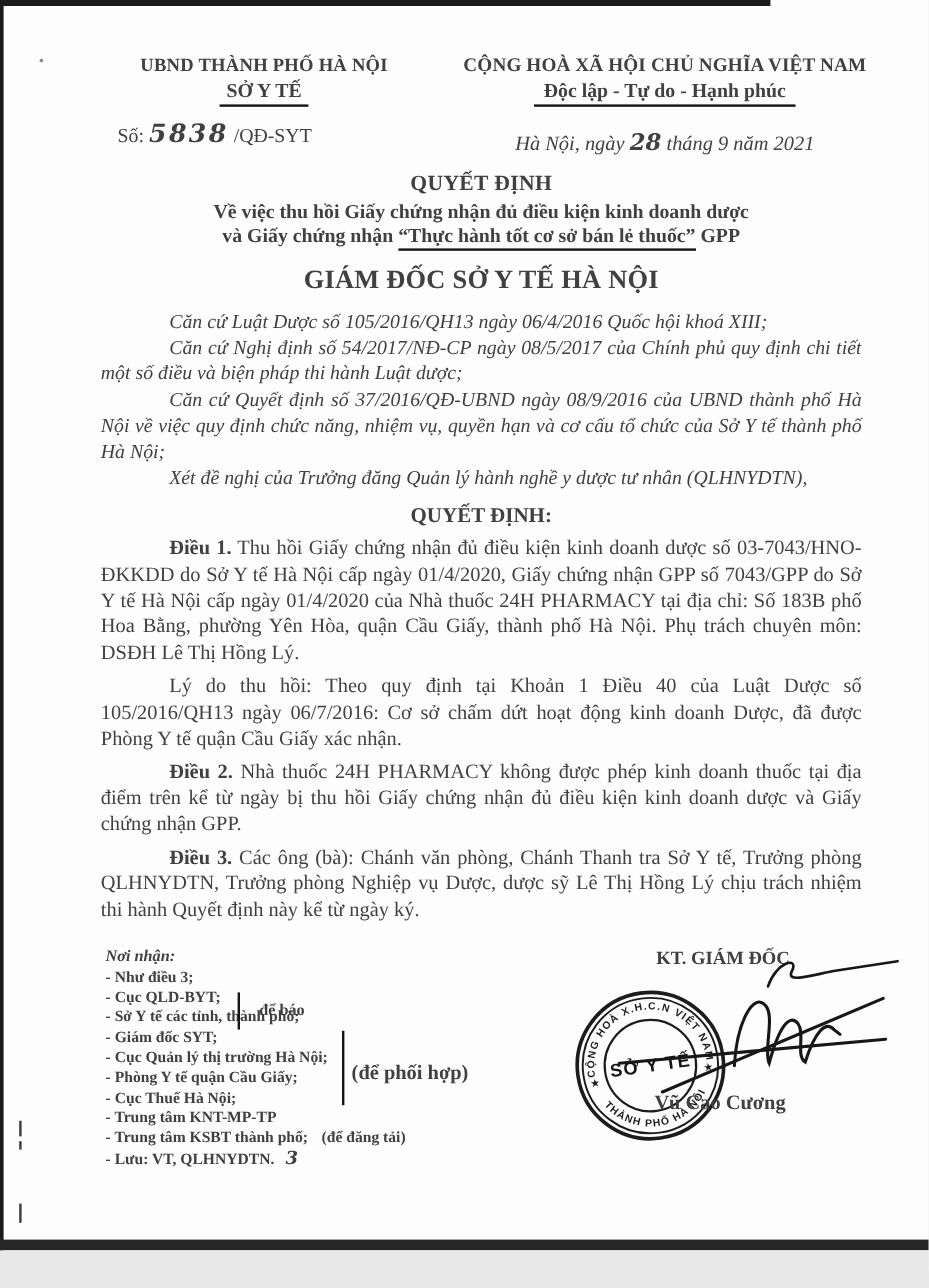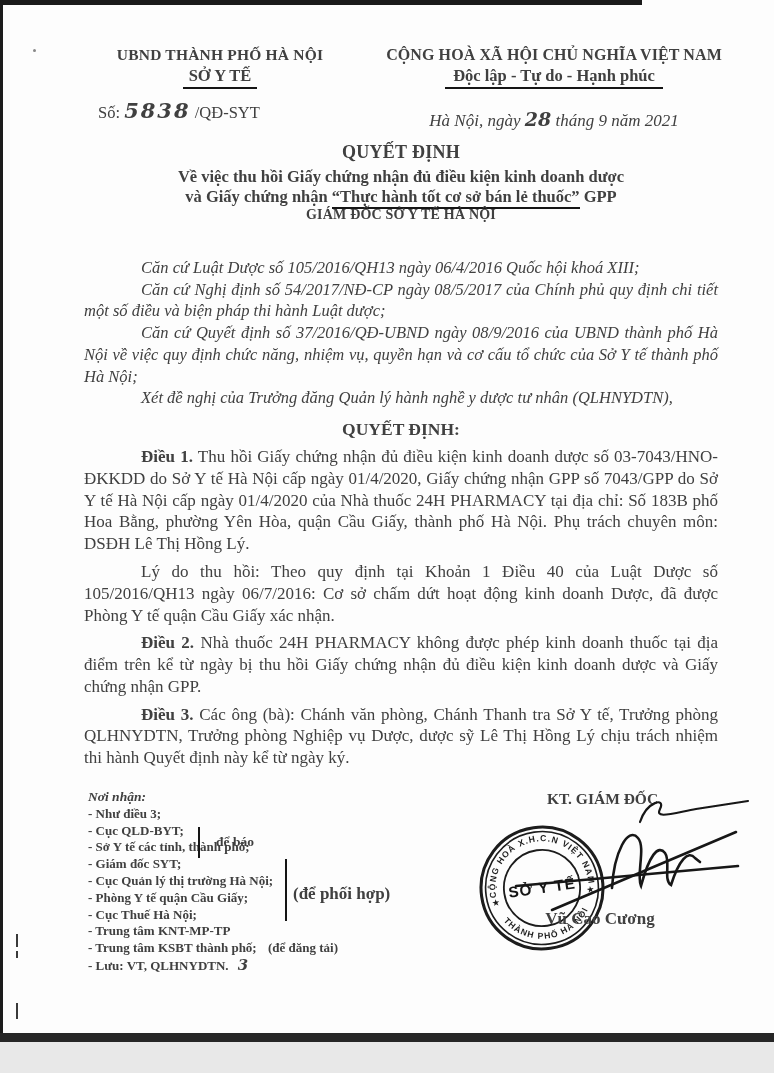--- a/index.html
+++ b/index.html
@@ -27,21 +27,21 @@
      border-bottom:2px solid #151515;padding:0 8px 1px;}
   .date-line{position:absolute;top:108px;left:378px;width:352px;text-align:center;
      font-style:italic;font-size:17px;}
   .date-day{font-size:19px;}
 
   .title-block{position:absolute;top:142px;left:84px;width:634px;text-align:center;}
   .t-head{font-weight:700;font-size:18px;letter-spacing:.3px;}
   .t-sub{font-weight:700;font-size:16.5px;margin-top:4px;}
   .t-sub2{font-weight:700;font-size:16.5px;}
   .t-underline{border-bottom:2px solid #151515;padding-bottom:1px;}
-  .t-auth{font-weight:700;font-size:14px;letter-spacing:.2px;}
+  .t-auth{font-weight:700;font-size:22px;margin-top:13px;letter-spacing:.2px;}
 
   .doc-body{position:absolute;top:257px;left:84px;width:634px;}
   .preamble p{margin:0;font-style:italic;font-size:16.5px;line-height:21.7px;
      text-align:justify;text-indent:57px;}
   .decision-heading{text-align:center;font-weight:700;font-size:17.5px;margin:10px 0 0;}
   .article{margin:6px 0 0;font-size:17px;line-height:21.8px;text-align:justify;text-indent:57px;}
   .article b{font-weight:700;}
 
   .recipients{position:absolute;top:789px;left:88px;width:260px;font-size:13px;
      font-weight:700;line-height:16.8px;}

